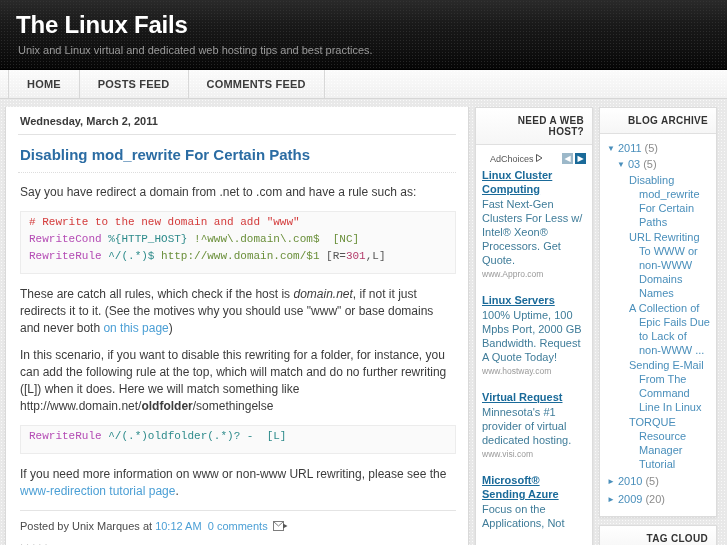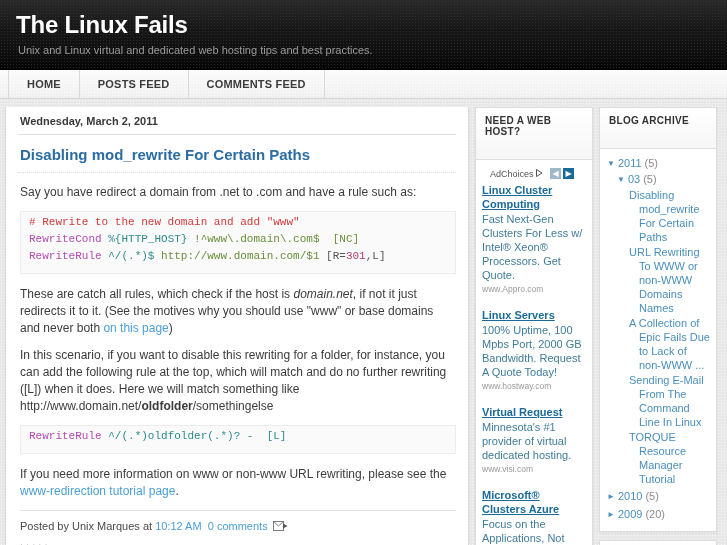--- a/index.html
+++ b/index.html
@@ -204,32 +204,33 @@
   
   .sb{
     background:#fff;
     border:1px solid #dcdcdc;
     box-shadow:0 1px 2px rgba(0,0,0,.07);
     margin-bottom: 8px;
   }
   .sb-head{
     font-size:10px; font-weight:bold; color:#333;
     letter-spacing:.3px;
-    padding: 7px 8px 22px 9px;
+    padding: 7px 8px 7px 9px;
     border-bottom:1px solid #e0e0e0;
     background:#fbfbfb;
     background-image:linear-gradient(180deg,#ffffff,#f6f6f6);
+    text-align:right;
   }
   .sb-body{ padding: 7px 8px 9px 9px; }
 
   
   .adchoices{
     display:flex; align-items:center; justify-content:space-between;
     font-size:9px; color:#555;
-    margin: 2px 12px 4px 8px;
+    margin: 2px 0 4px 8px;
   }
   .adchoices .lbl{display:flex;align-items:center;gap:2px;}
   .ad-arrows{display:flex;gap:2px;}
   .ad-arrow{
     width:11px;height:11px;
     display:flex;align-items:center;justify-content:center;
     font-size:8px;line-height:1;color:#fff;
     cursor:pointer;
   }
   .ad-arrow.prev{background:#9cb8c9;}
@@ -358,21 +359,21 @@
           <div class="ad-url">www.hostway.com</div>
         </div>
 
         <div class="ad-block">
           <div class="ad-title">Virtual Request</div>
           <div class="ad-text">Minnesota's #1 provider of virtual dedicated hosting.</div>
           <div class="ad-url">www.visi.com</div>
         </div>
 
         <div class="ad-block">
-          <div class="ad-title">Microsoft® Clusters Azure</div>
+          <div class="ad-title">Microsoft® Sending Azure</div>
           <div class="ad-text">Focus on the Applications, Not</div>
         </div>
 
       </div>
     </div>
   </div>
 
   <div class="col-right">
 
     <div class="sb">

